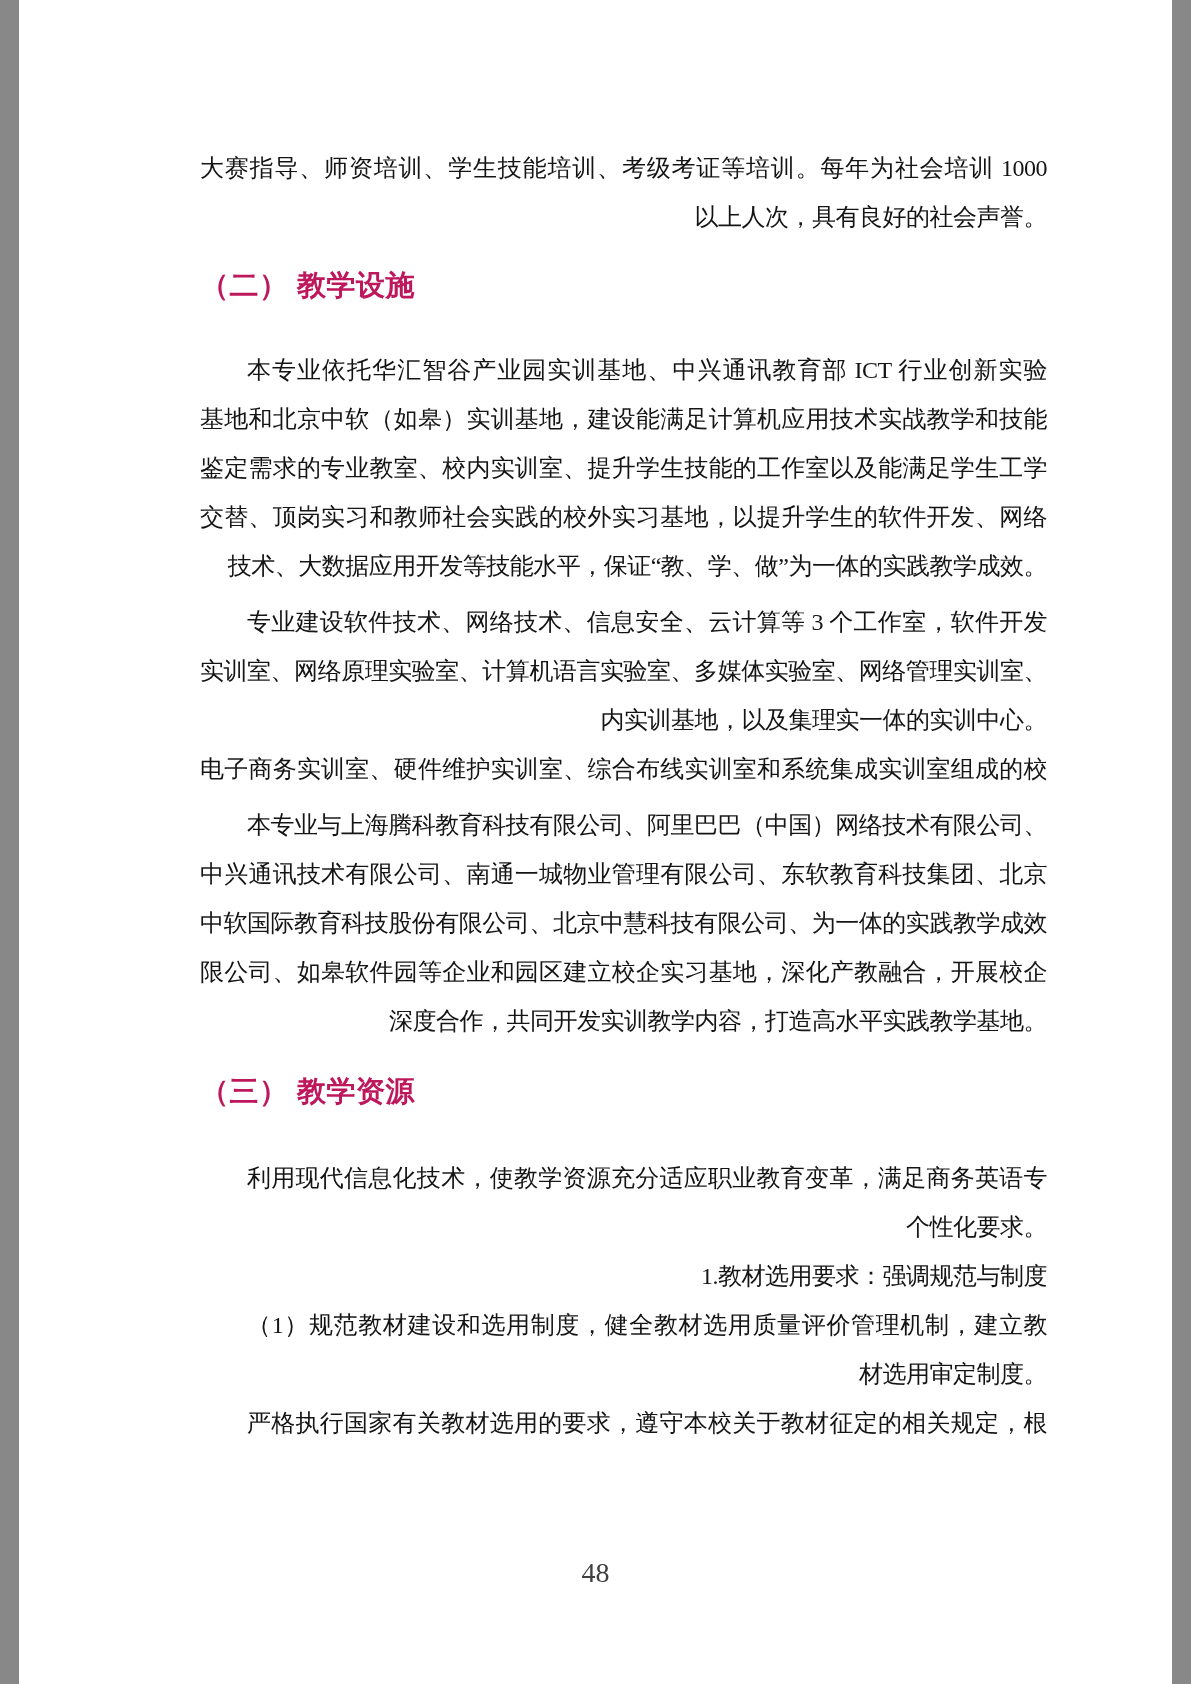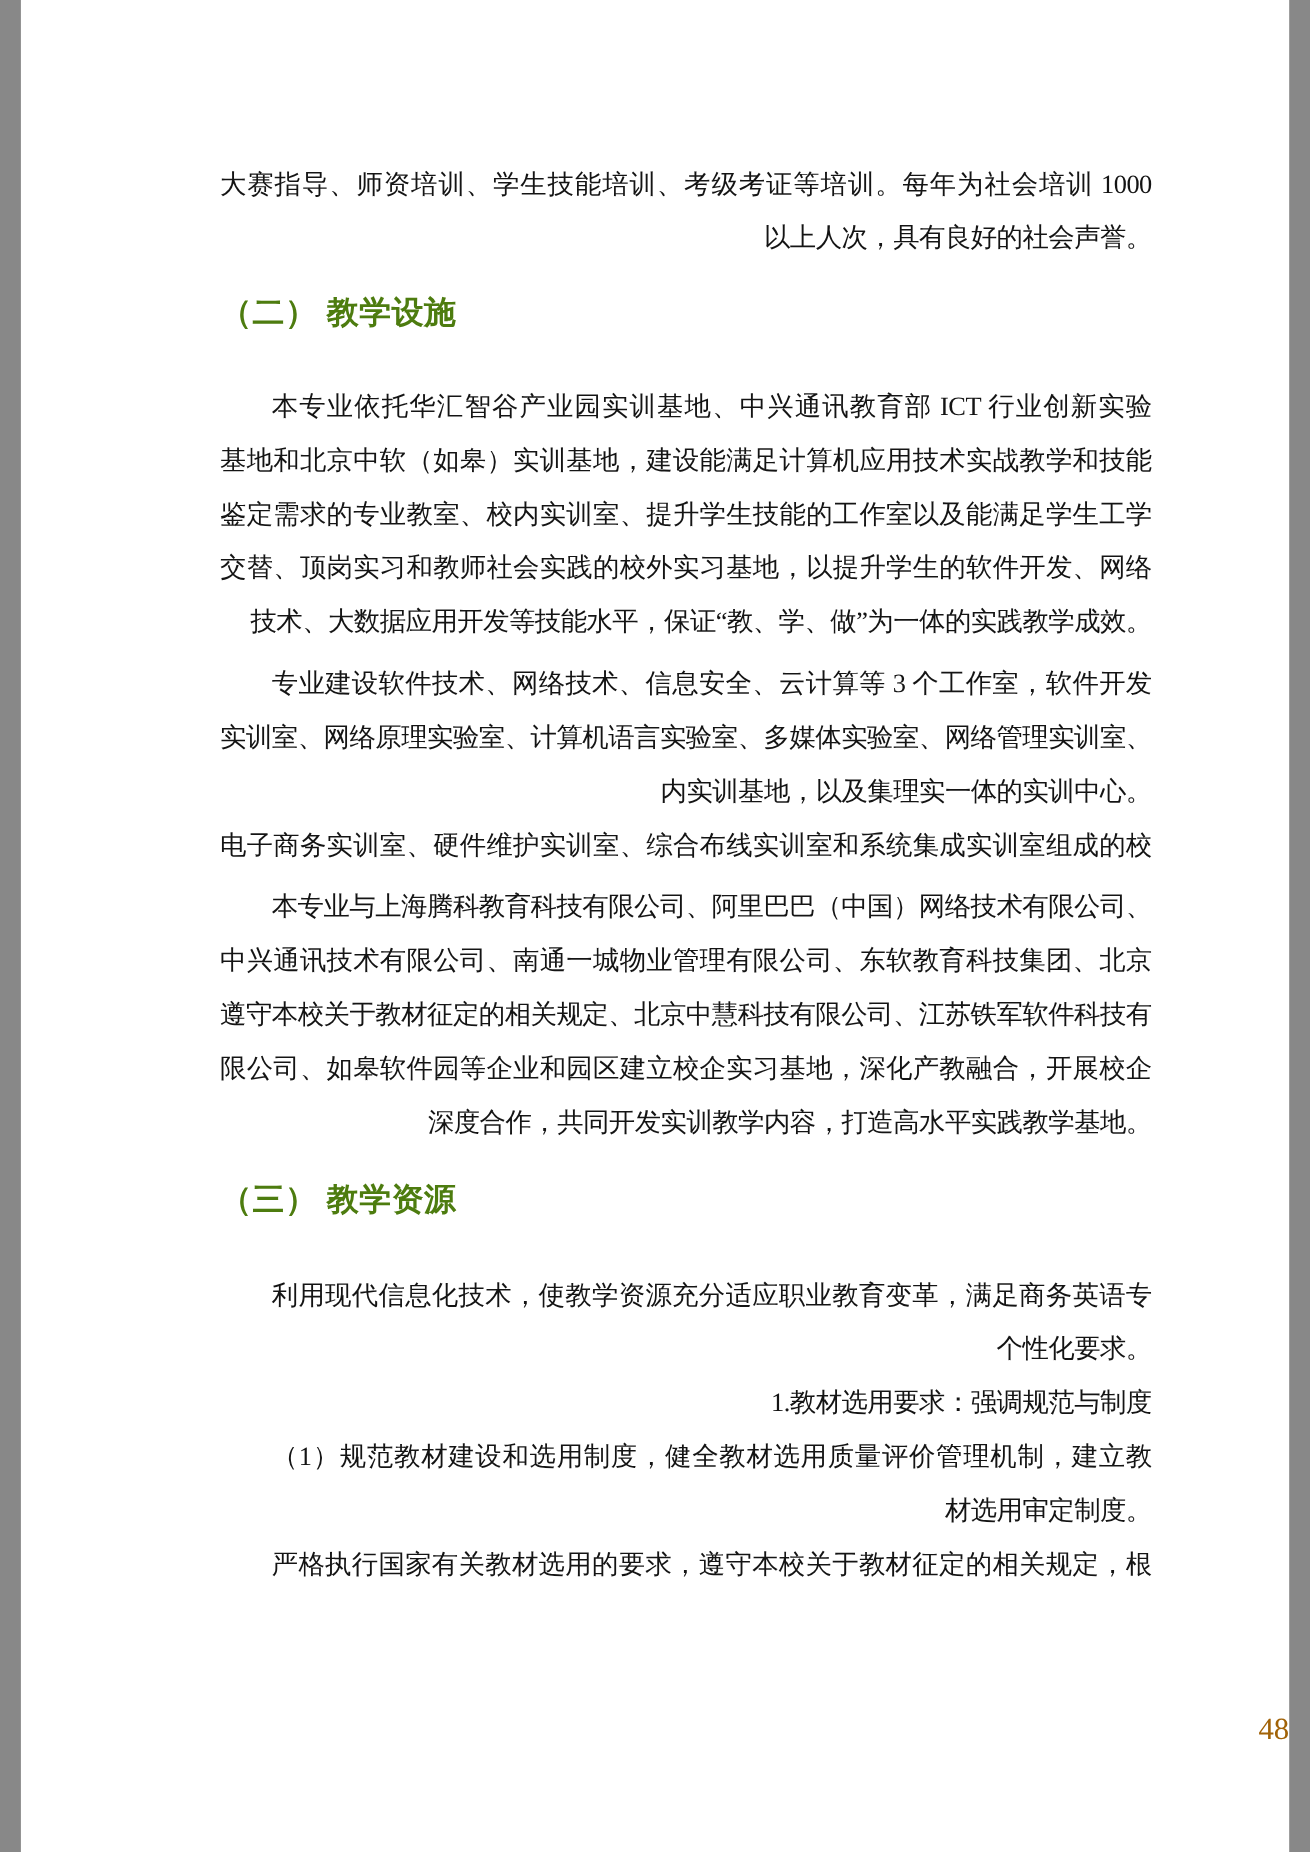--- a/index.html
+++ b/index.html
@@ -33,32 +33,32 @@
   }
   .last{text-align:right;}
   .indent{padding-left:47px;}
   .sec-heading{
     font-family:"Liberation Sans","DejaVu Sans",sans-serif;
     font-weight:700;
     font-size:29px;
     line-height:49px;
     height:49px;
     letter-spacing:0.5px;
-    color:#4d7c0f;
+    color:#be185d;
   }
   .h-sec2{margin:19px 0 36px 0;}
   .h-sec3{margin:21px 0 38px 0;}
   .p-gap{margin-top:7px;}
   .footer{
     position:absolute;
     left:0;right:0;top:1556px;
-    text-align:right;
+    text-align:center;
     font-size:28px;
     line-height:34px;
-    color:#a16207;
+    color:#404040;
   }
 </style>
 </head>
 <body>
 
 <div class="page">
   <div class="content">
 
     <div class="para">
       <div class="line fill">大赛指导、师资培训、学生技能培训、考级考证等培训。每年为社会培训 1000</div>
@@ -78,21 +78,21 @@
     <div class="para p-gap">
       <div class="line fill indent">专业建设软件技术、网络技术、信息安全、云计算等 3 个工作室，软件开发</div>
       <div class="line fill">实训室、网络原理实验室、计算机语言实验室、多媒体实验室、网络管理实训室、</div>
       <div class="line last">内实训基地，以及集理实一体的实训中心。</div>
       <div class="line fill">电子商务实训室、硬件维护实训室、综合布线实训室和系统集成实训室组成的校</div>
     </div>
 
     <div class="para p-gap">
       <div class="line fill indent">本专业与上海腾科教育科技有限公司、阿里巴巴（中国）网络技术有限公司、</div>
       <div class="line fill">中兴通讯技术有限公司、南通一城物业管理有限公司、东软教育科技集团、北京</div>
-      <div class="line fill">遵守本校关于教材征定的相关规定、北京中慧科技有限公司、江苏铁军软件科技有</div>
+      <div class="line fill">中软国际教育科技股份有限公司、北京中慧科技有限公司、为一体的实践教学成效</div>
       <div class="line fill">限公司、如皋软件园等企业和园区建立校企实习基地，深化产教融合，开展校企</div>
       <div class="line last">深度合作，共同开发实训教学内容，打造高水平实践教学基地。</div>
     </div>
 
     <div class="sec-heading h-sec3">（三） 教学资源</div>
 
     <div class="para">
       <div class="line fill indent">利用现代信息化技术，使教学资源充分适应职业教育变革，满足商务英语专</div>
       <div class="line last">个性化要求。</div>
     </div>

